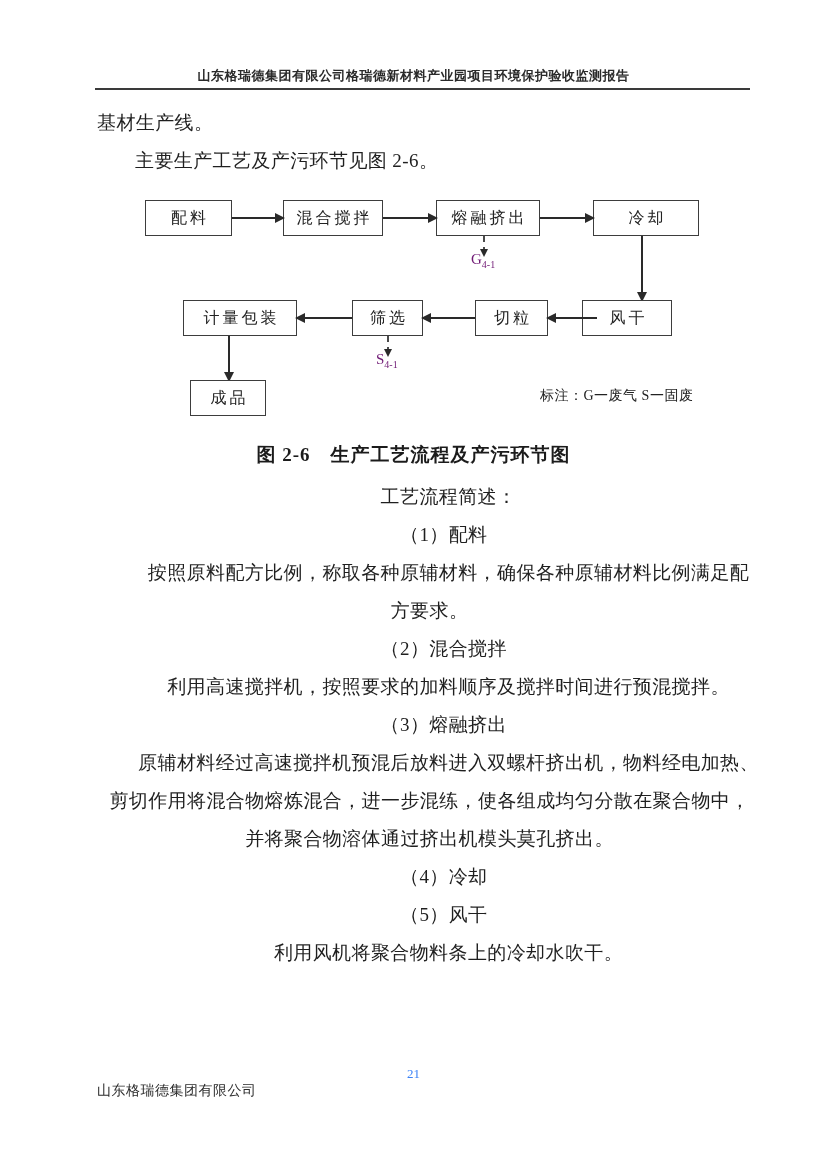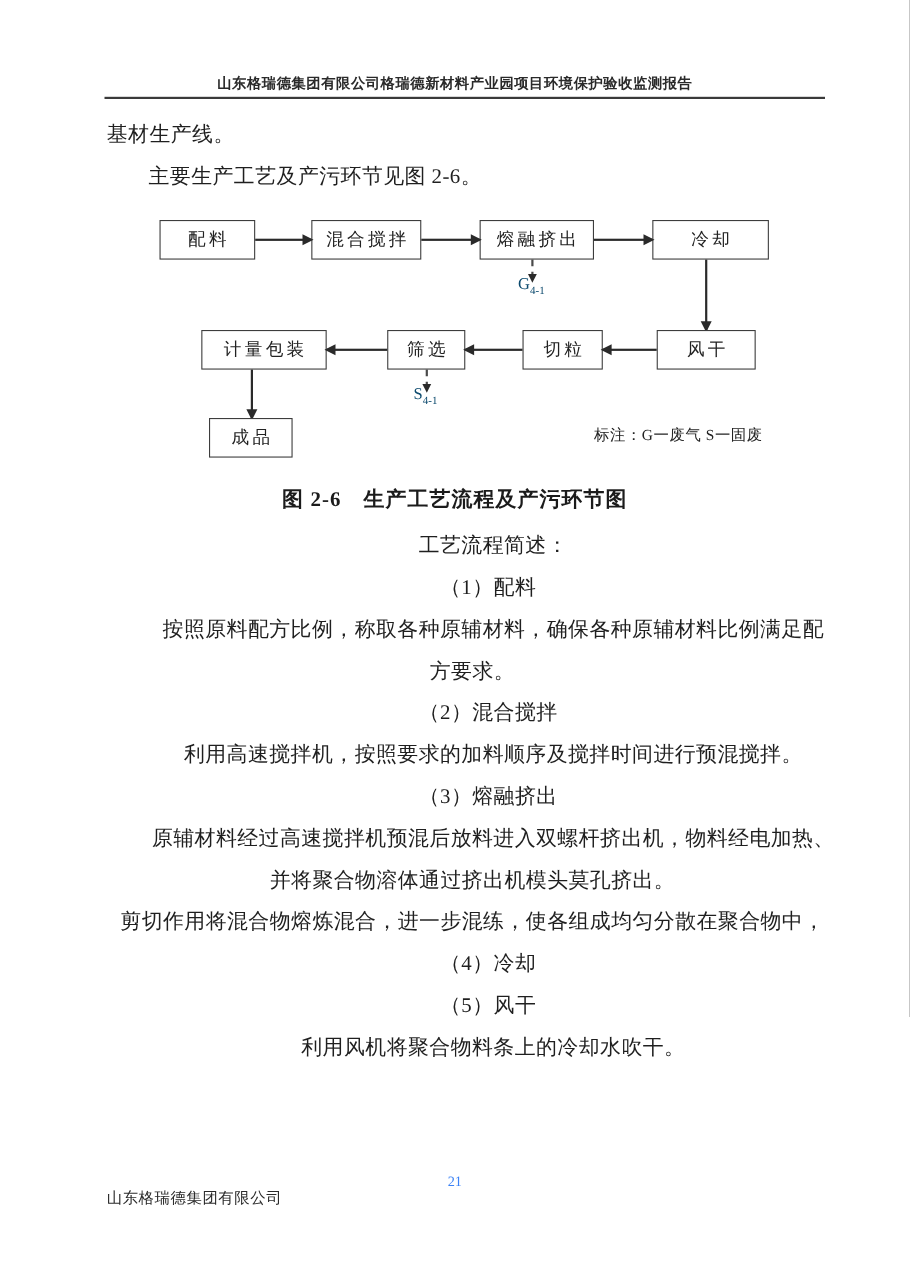--- a/index.html
+++ b/index.html
@@ -61,21 +61,21 @@
     border-left: 5px solid transparent; border-right: 5px solid transparent;
     border-top: 10px solid #2a2a2a;
   }
   
   .add { position: absolute; width: 0; border-left: 2px dashed #4a4a4a; }
   .add::after {
     content: ""; position: absolute; bottom: -4px; left: -5px;
     border-left: 4px solid transparent; border-right: 4px solid transparent;
     border-top: 8px solid #2a2a2a;
   }
-  .emi { position: absolute; font-size: 15px; color: #0c4a6e; letter-spacing: 0; }
+  .emi { position: absolute; font-size: 15px; color: #701a75; letter-spacing: 0; }
   .emi sub { font-size: 10px; }
   .flow-note { position: absolute; font-size: 14px; color: #222; letter-spacing: 0.5px; }
 
   
   .caption {
     position: absolute; top: 436px; left: 0; width: 100%;
     text-align: center; font-size: 19px; font-weight: bold;
     line-height: 38px; letter-spacing: 1px; color: #1b1b1b;
     white-space: pre;
   }
@@ -119,21 +119,21 @@
     <div class="ar" style="left:540px;top:22px;width:53px"></div>
 
     <div class="add" style="left:483px;top:41px;height:17px"></div>
     <div class="emi" style="left:471px;top:56px"><span>G</span><sub>4-1</sub></div>
 
     <div class="ad" style="left:641px;top:41px;height:64px"></div>
 
     <div class="fbox" style="left:183px;top:105px;width:114px">计量包装</div>
     <div class="fbox" style="left:352px;top:105px;width:71px">筛选</div>
     <div class="fbox" style="left:475px;top:105px;width:73px">切粒</div>
-    <div class="fbox" style="left:597px;top:105px;width:90px">风干</div>
+    <div class="fbox" style="left:582px;top:105px;width:90px">风干</div>
 
     <div class="al" style="left:297px;top:122px;width:55px"></div>
     <div class="al" style="left:423px;top:122px;width:52px"></div>
     <div class="al" style="left:548px;top:122px;width:49px"></div>
 
     <div class="add" style="left:387px;top:141px;height:17px"></div>
     <div class="emi" style="left:376px;top:156px"><span>S</span><sub>4-1</sub></div>
 
     <div class="ad" style="left:228px;top:141px;height:44px"></div>
 
@@ -146,22 +146,22 @@
 
   <div class="desc">
     <div class="dline ind2">工艺流程简述：</div>
     <div class="dline ind1">（1）配料</div>
     <div class="dline ind2">按照原料配方比例，称取各种原辅材料，确保各种原辅材料比例满足配</div>
     <div class="dline ind0">方要求。</div>
     <div class="dline ind1">（2）混合搅拌</div>
     <div class="dline ind2">利用高速搅拌机，按照要求的加料顺序及搅拌时间进行预混搅拌。</div>
     <div class="dline ind1">（3）熔融挤出</div>
     <div class="dline ind2">原辅材料经过高速搅拌机预混后放料进入双螺杆挤出机，物料经电加热、</div>
+    <div class="dline ind0">剪切作用将混合物熔炼混合，进一步混练，使各组成均匀分散在聚合物中，</div>
     <div class="dline ind0">并将聚合物溶体通过挤出机模头莫孔挤出。</div>
-    <div class="dline ind0">剪切作用将混合物熔炼混合，进一步混练，使各组成均匀分散在聚合物中，</div>
     <div class="dline ind1">（4）冷却</div>
     <div class="dline ind1">（5）风干</div>
     <div class="dline ind2">利用风机将聚合物料条上的冷却水吹干。</div>
   </div>
 
   <div class="page-num">21</div>
   <div class="footer-company">山东格瑞德集团有限公司</div>
 
 </div>
 

